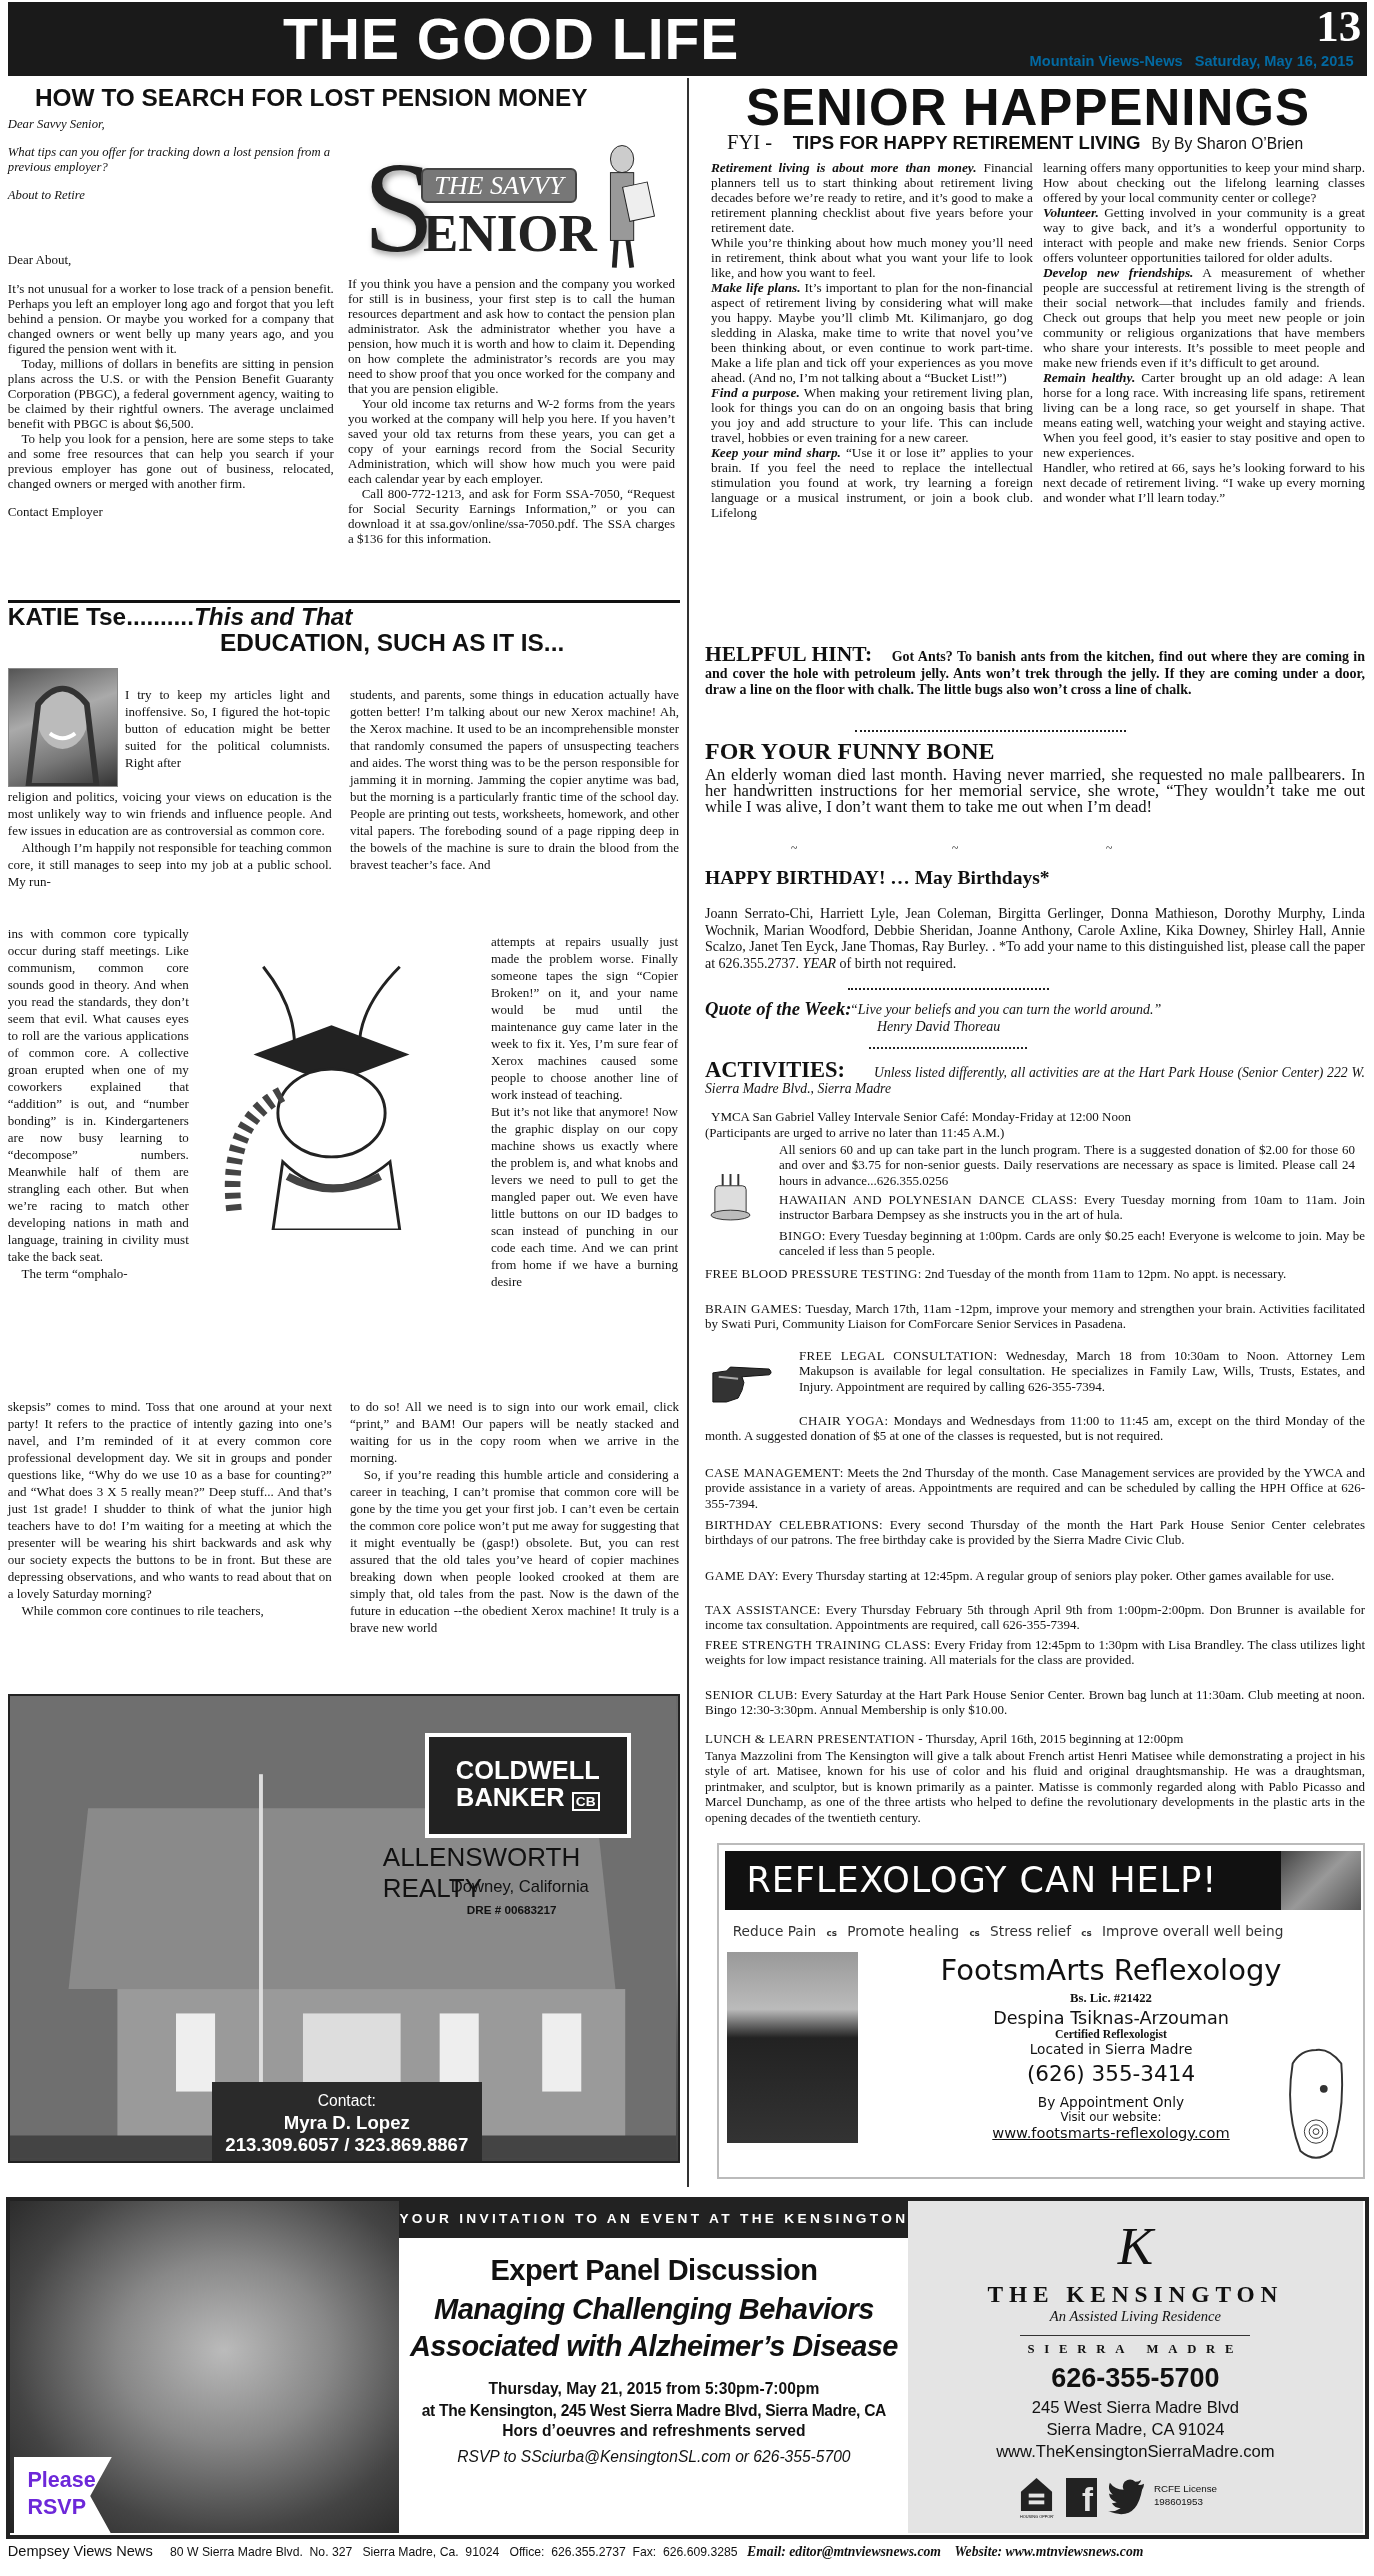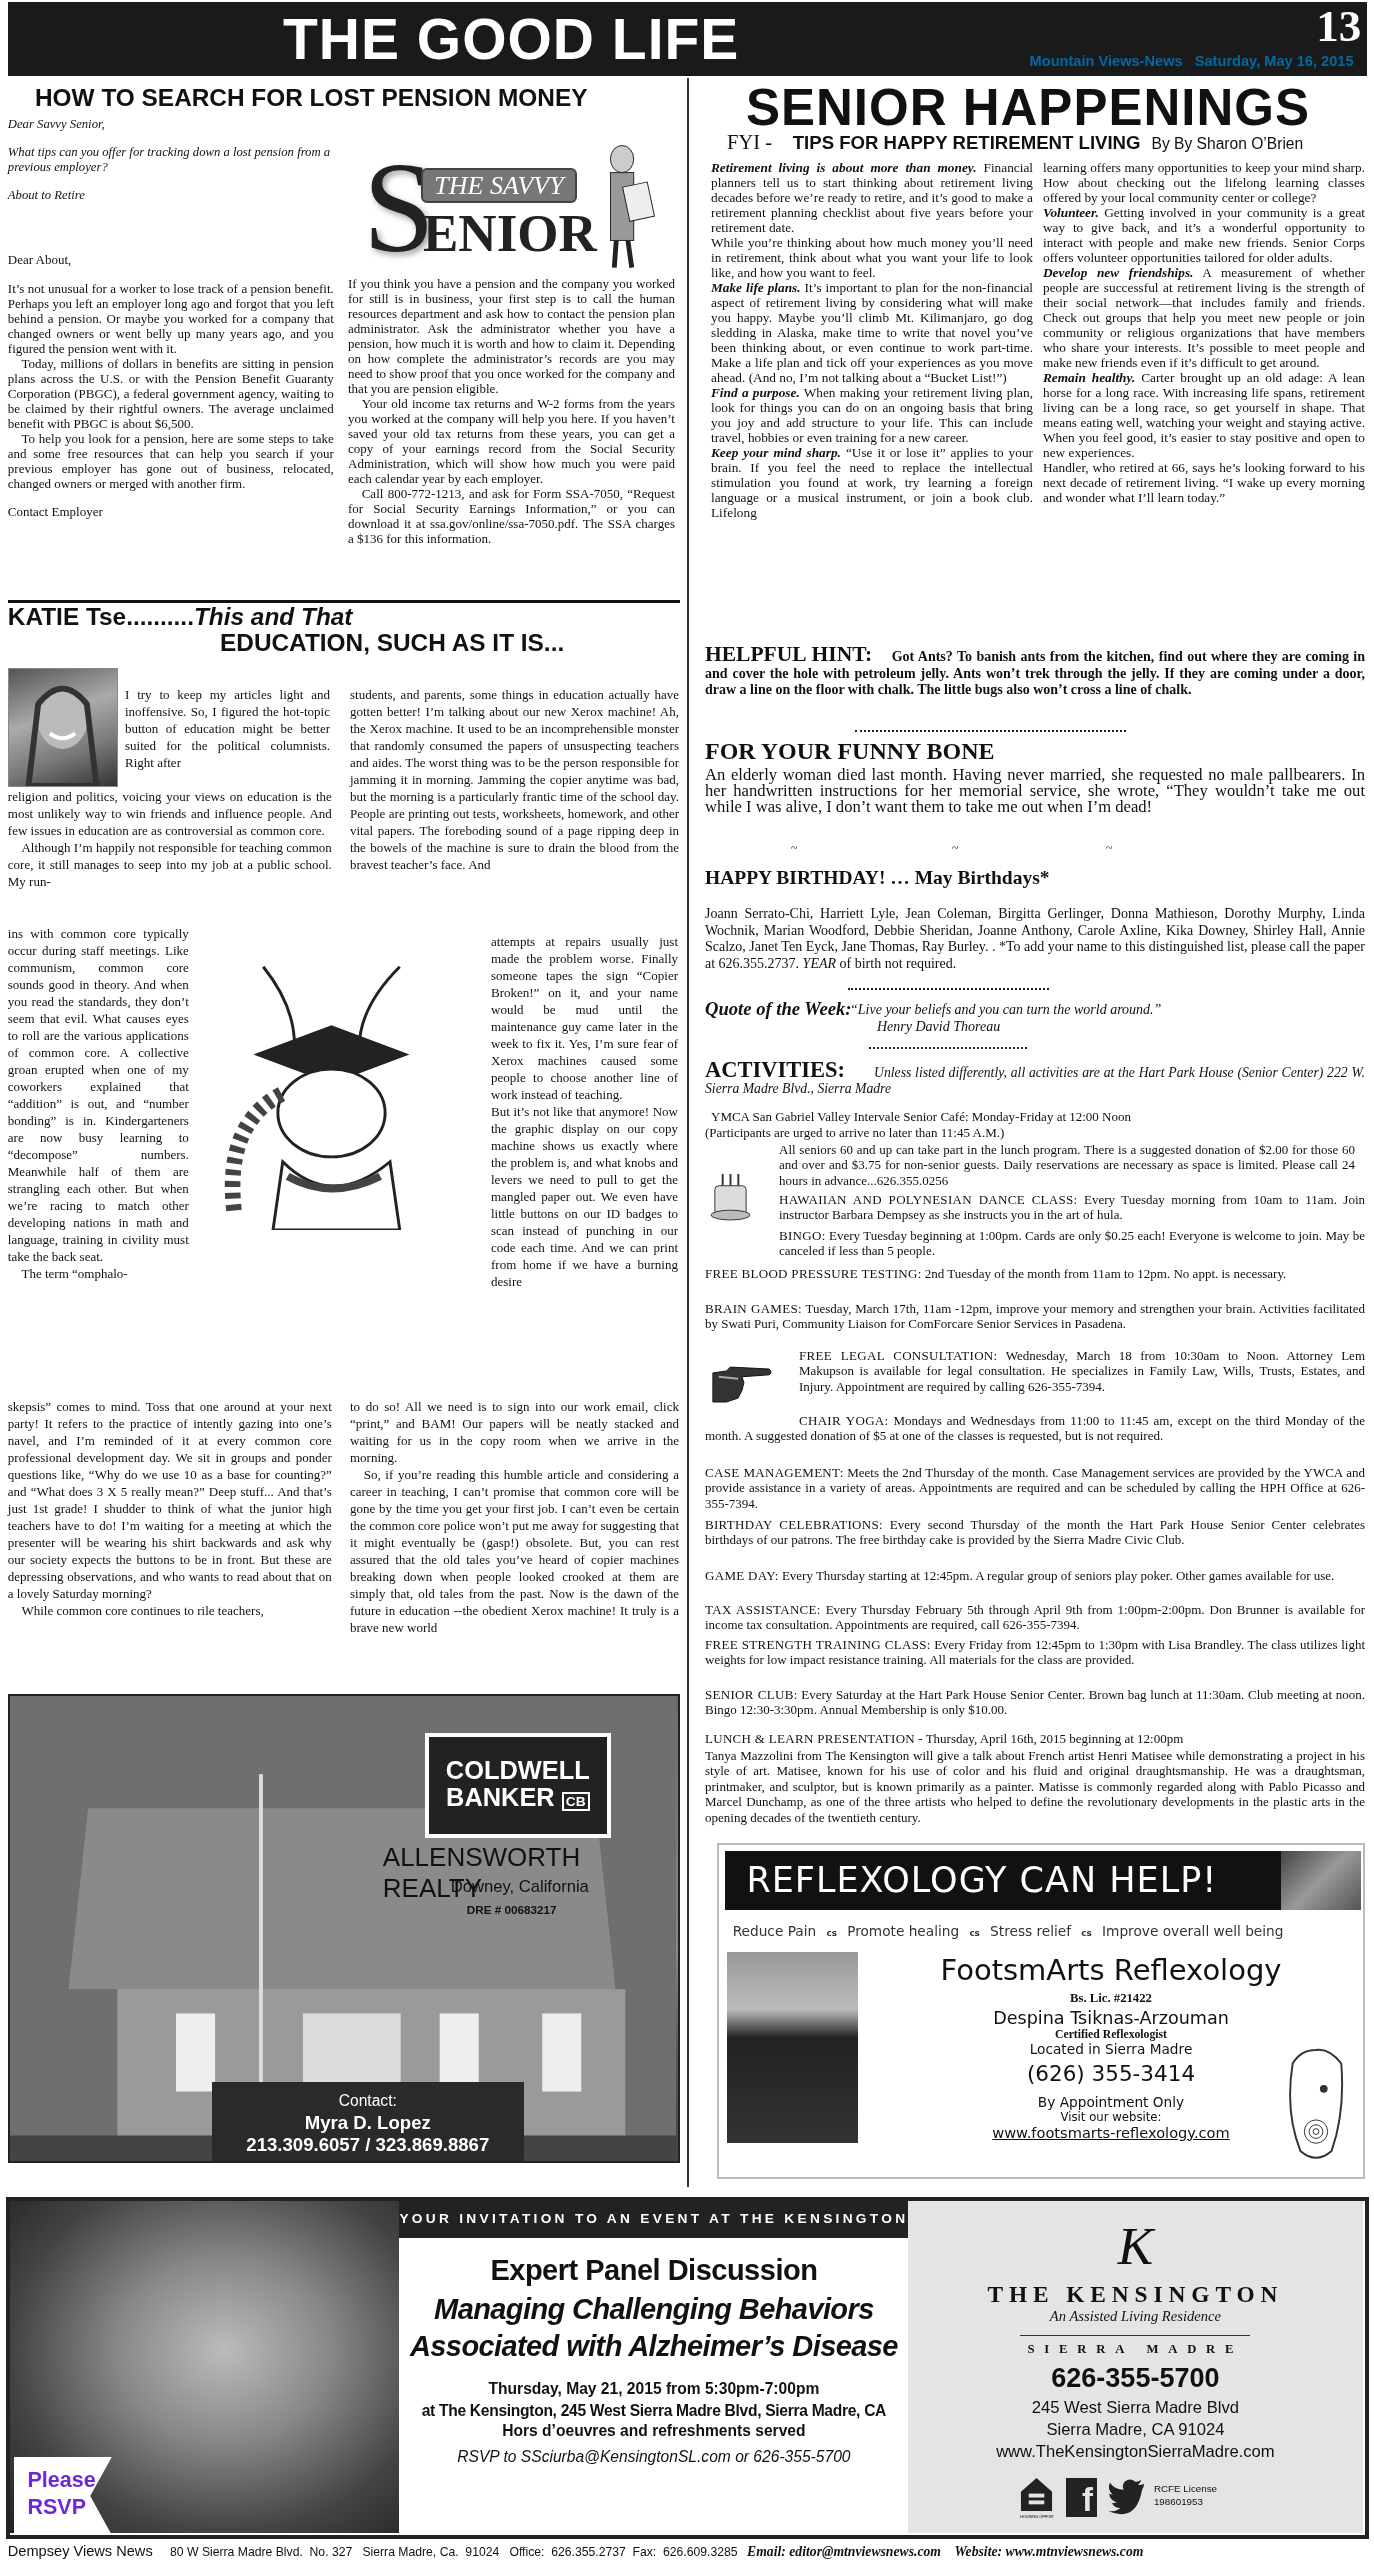--- a/index.html
+++ b/index.html
@@ -146,28 +146,28 @@
     <rect x="0" y="0" width="682" height="474" fill="#6f6f6f"></rect>
     <polygon points="80,115 600,115 620,300 60,300" fill="#8a8a8a"></polygon>
     <rect x="110" y="300" width="520" height="160" fill="#9a9a9a"></rect>
     <rect x="170" y="325" width="40" height="80" fill="#eee"></rect>
     <rect x="300" y="325" width="100" height="110" fill="#ddd"></rect>
     <rect x="440" y="325" width="40" height="80" fill="#eee"></rect>
     <rect x="545" y="325" width="40" height="80" fill="#eee"></rect>
     <rect x="0" y="450" width="682" height="24" fill="#444"></rect>
     <rect x="255" y="80" width="4" height="380" fill="#ddd"></rect>
   </svg>
-  <div class="abs" style="left:415px;top:37px;width:186px;height:105px;background:#222;border:4.9px solid #fff;color:#fff;text-align:center;font-family:'Liberation Sans',sans-serif;font-weight:bold;font-size:25.4px;line-height:27px;padding-top:19.5px;">
+  <div class="abs" style="left:415px;top:37px;width:206px;height:105px;background:#222;border:4.9px solid #fff;color:#fff;text-align:center;font-family:'Liberation Sans',sans-serif;font-weight:bold;font-size:25.4px;line-height:27px;padding-top:19.5px;">
     <div>COLDWELL</div>
     <div><span>BANKER</span> <span style="border:2px solid #fff;font-size:13.7px;padding:0 2px;">CB</span></div>
   </div>
   <div class="abs sans" style="left:373px;top:146px;font-size:26px;color:#111;">ALLENSWORTH REALTY</div>
   <div class="abs sans" style="left:441px;top:181px;font-size:16.6px;color:#111;">Downey, California</div>
   <div class="abs sans" style="left:457px;top:207px;font-size:11.7px;font-weight:bold;color:#111;">DRE # 00683217</div>
-  <div class="abs sans" style="left:202px;top:386px;width:312px;height:115px;background:#2a2a2a;color:#fff;text-align:center;padding-top:9.8px;">
+  <div class="abs sans" style="left:202px;top:386px;width:270px;height:115px;background:#2a2a2a;color:#fff;text-align:center;padding-top:9.8px;">
     <div style="font-size:15.6px;">Contact:</div>
     <div style="font-size:18.6px;font-weight:bold;margin-top:2px;">Myra D. Lopez</div>
     <div style="font-size:18.6px;font-weight:bold;">213.309.6057 / 323.869.8867</div>
     <div style="font-size:13.7px;font-weight:bold;margin-top:2px;">Referrals Welcomed</div>
   </div>
 </div>
 
 <div id="senior-happenings" class="abs">SENIOR HAPPENINGS</div>
 <div id="fyi-line" class="abs">
   <span class="serif">FYI -</span>

